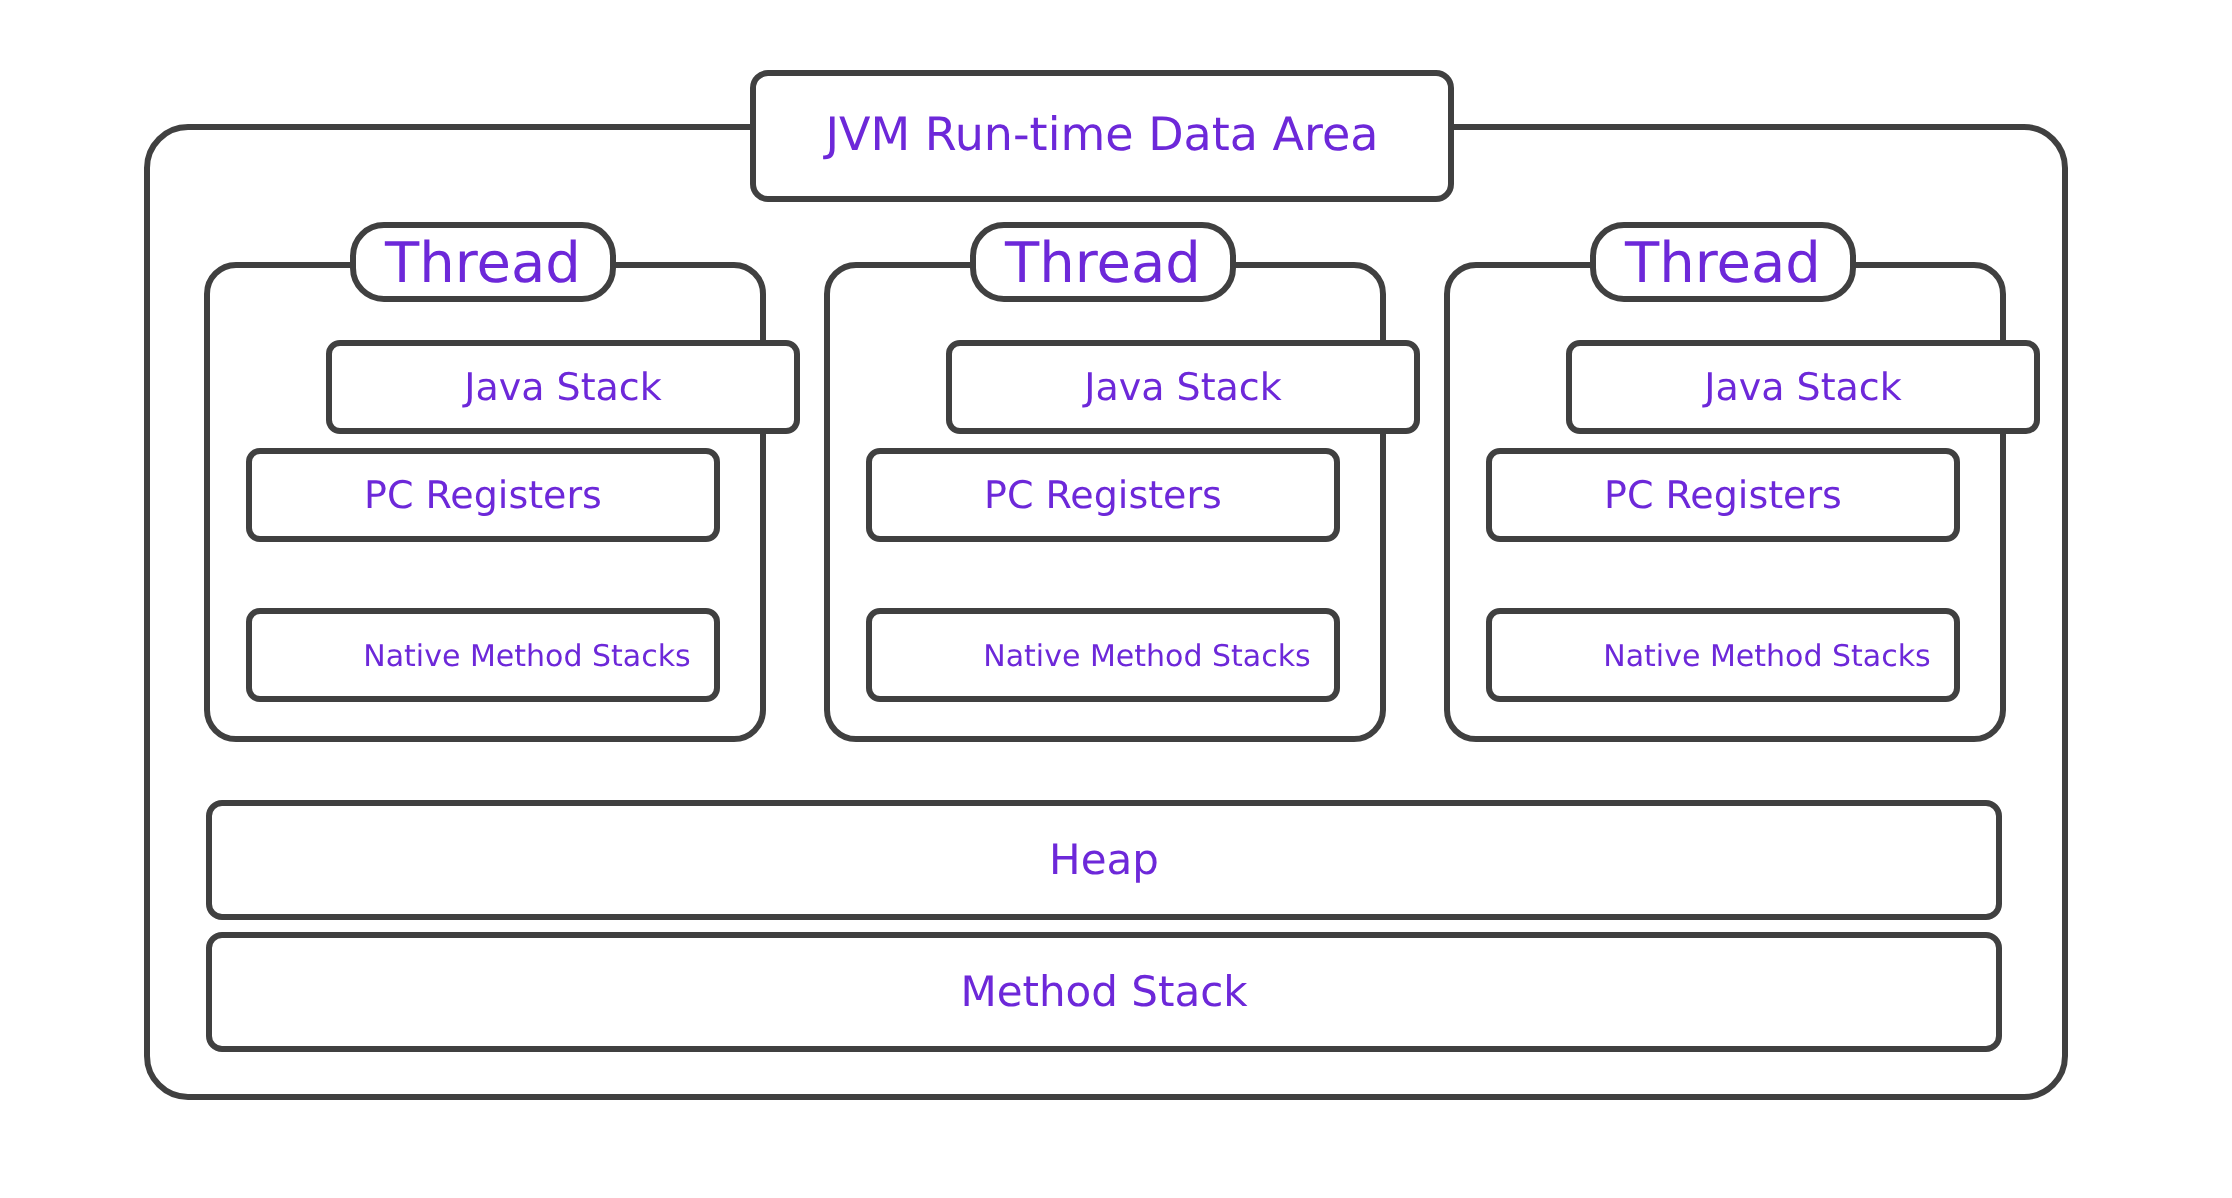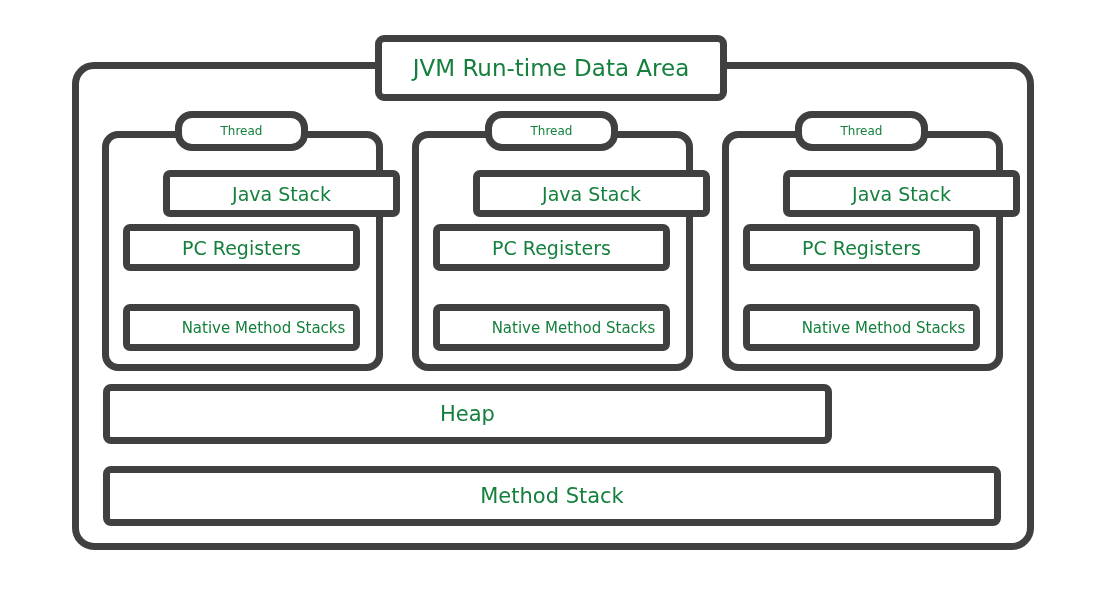--- a/index.html
+++ b/index.html
@@ -22,25 +22,25 @@
     top: 0;
     width: 1116px;
     height: 599px;
   }
 
   
   .box {
     position: absolute;
     box-sizing: border-box;
     background: #ffffff;
-    border: 7px solid #404040;
+    border: 3px solid #404040;
     display: flex;
     align-items: center;
     justify-content: center;
-    color: #15803d;
+    color: #6d28d9;
     white-space: nowrap;
   }
 
   
   #jvm-container {
     left: 72px;
     top: 62px;
     width: 962px;
     height: 488px;
     border-radius: 22px;
@@ -70,21 +70,21 @@
   #thread-group-1 { left: 102px; }
   #thread-group-2 { left: 412px; }
   #thread-group-3 { left: 722px; }
 
   
   .thread-label {
     top: 111px;
     width: 133px;
     height: 40px;
     border-radius: 17px;
-    font-size: 12px;
+    font-size: 28px;
     z-index: 5;
   }
   #thread-label-1 { left: 175px; }
   #thread-label-2 { left: 485px; }
   #thread-label-3 { left: 795px; }
 
   
   .region-box {
     width: 237px;
     height: 47px;
@@ -101,21 +101,21 @@
   .row-pc      { top: 224px; text-align: center; }
   .row-native  { top: 304px; }
 
   
   .wide-box {
     left: 103px;
     width: 798px;
     border-radius: 8px;
     font-size: 21px;
   }
-  #heap-box        { top: 384px; height: 60px; width: 729px; }
+  #heap-box        { top: 400px; height: 60px; width: 898px; }
   #method-area-box { top: 466px; height: 60px; width: 898px; }
 </style>
 </head>
 <body>
 
 <div id="diagram">
 
   <div class="box" id="jvm-container"></div>
 
   <div class="box" id="jvm-title">JVM Run-time Data Area</div>

